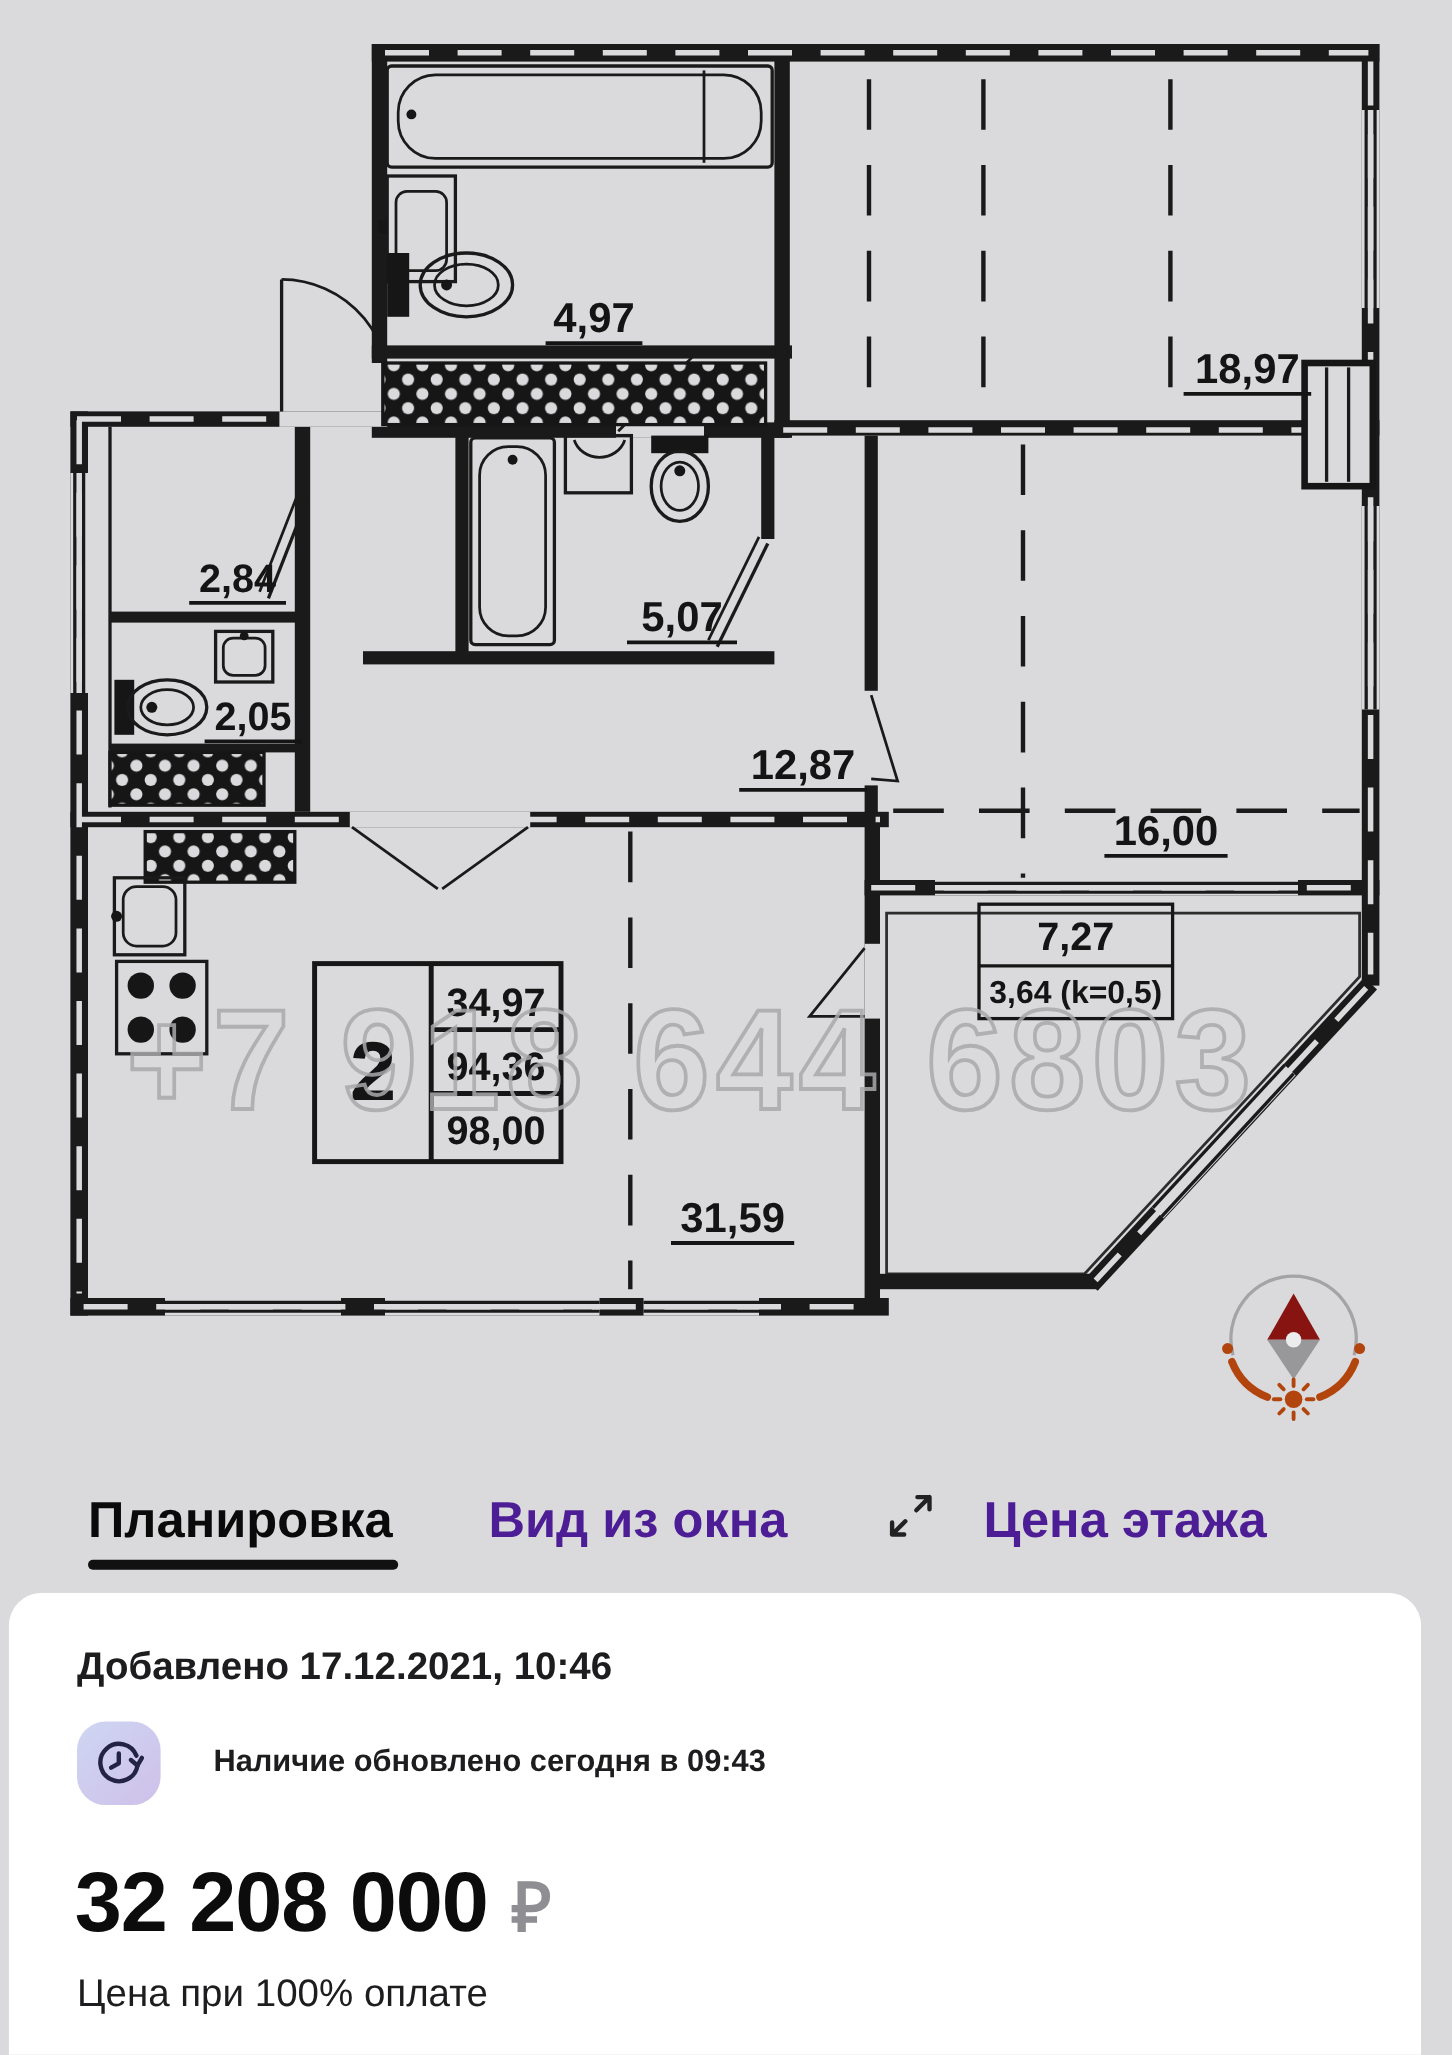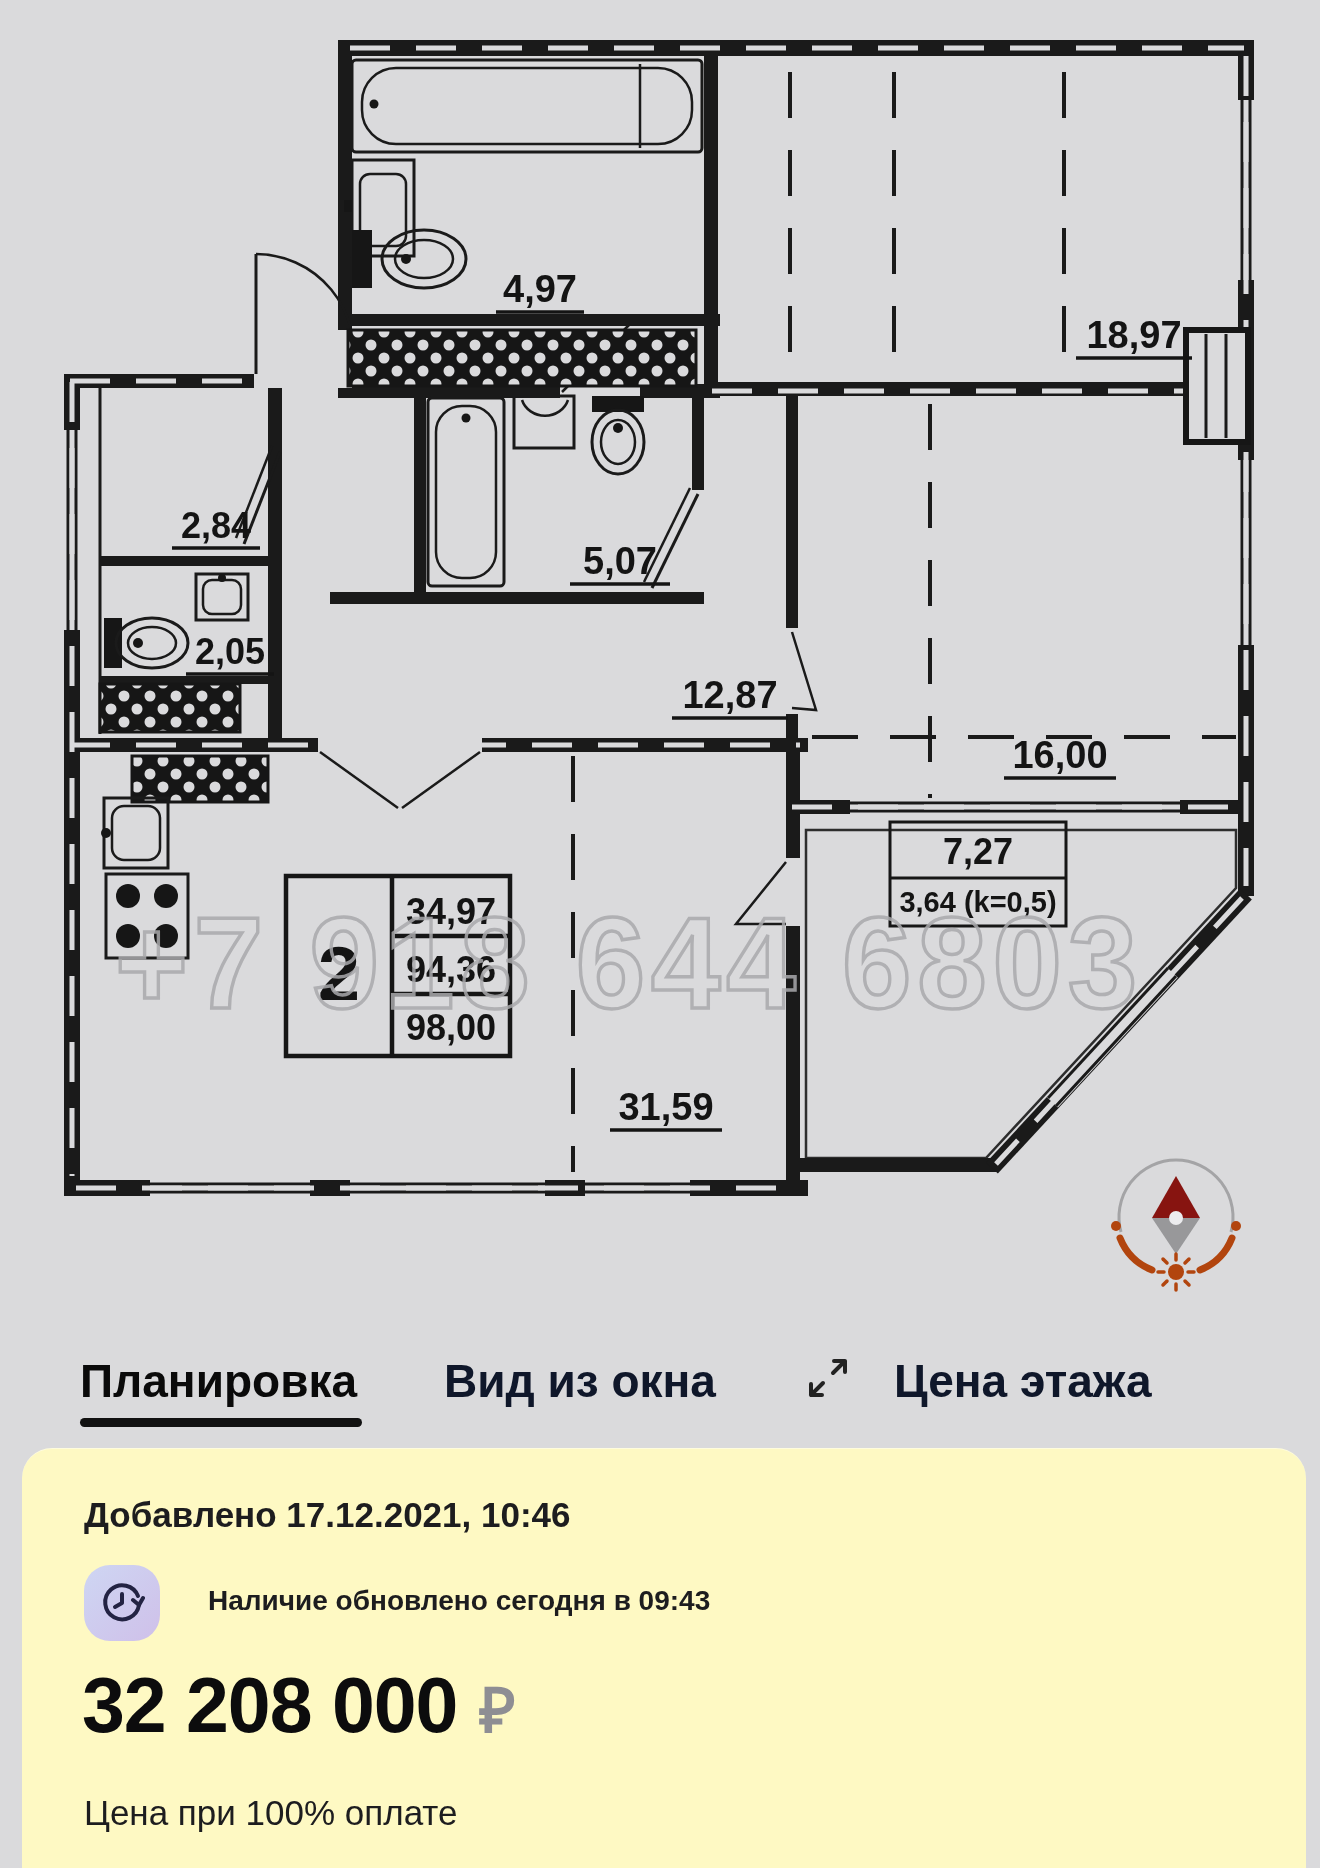--- a/index.html
+++ b/index.html
@@ -12,33 +12,33 @@
   .thin{stroke:#1a1a1a;stroke-width:3;fill:none;}
   .thin2{stroke:#1a1a1a;stroke-width:2.5;fill:none;}
   .gap{fill:#dadadc;stroke:none;}
   .wdash{stroke:#dadadc;stroke-width:5;stroke-dasharray:40 26;fill:none;}
   .axis{stroke:#1a1a1a;stroke-width:4;stroke-dasharray:46 32;fill:none;}
   .lbl{font-size:38px;}
   .lbl-s{font-size:36px;}
   .wm{font-size:130px;font-weight:bold;fill:none;stroke:#a9a9ac;stroke-width:3.5;opacity:.85;letter-spacing:6px;}
   
   .tabs{position:absolute;left:0;top:1340px;width:1216px;height:104px;}
-  .tab{position:absolute;top:14px;font-size:46px;font-weight:700;color:#0f172a;white-space:nowrap;cursor:pointer;}
+  .tab{position:absolute;top:14px;font-size:46px;font-weight:700;color:#4c1d95;white-space:nowrap;cursor:pointer;}
   .tab.active{color:#0a0a0a;}
   .tab-underline{position:absolute;left:80px;top:78px;width:282px;height:9px;border-radius:5px;background:#111;}
   .expand{position:absolute;left:800px;top:10px;width:56px;height:56px;cursor:pointer;}
   
-  .card{position:absolute;left:22px;top:1448px;width:1284px;height:420px;
-        background:#fef9c3;border-radius:30px 30px 0 0;border-top:1px solid rgba(255,255,255,.45);}
+  .card{position:absolute;left:8px;top:1448px;width:1284px;height:420px;
+        background:#ffffff;border-radius:30px 30px 0 0;border-top:1px solid rgba(255,255,255,.45);}
   .added{position:absolute;left:62px;top:46px;font-size:35px;font-weight:700;color:#1d1d1f;}
   .badge{position:absolute;left:62px;top:116px;width:76px;height:76px;border-radius:26px;
          background:linear-gradient(135deg,#ced6f3,#cfc0e9);display:flex;align-items:center;justify-content:center;}
   .avail{position:absolute;left:186px;top:136px;font-size:28px;font-weight:600;color:#1d1d1f;}
   .price-row{position:absolute;left:60px;top:212px;display:flex;align-items:baseline;}
-  .price{font-size:77px;font-weight:800;letter-spacing:-1px;color:#0c0c0d;}
+  .price{font-size:77px;font-weight:800;letter-spacing:-1px;color:#0c0c0d;margin-top:24px;}
   .ruble{font-size:62px;font-weight:700;color:#8e8e93;margin-left:22px;}
   .note{position:absolute;left:62px;top:344px;font-size:35px;font-weight:500;color:#1d1d1f;}
 </style>
 </head>
 <body>
 
 <svg id="plan" width="1320" height="1310" viewBox="0 0 1320 1310">
   <defs>
     <pattern id="dots" width="26" height="26" patternUnits="userSpaceOnUse">
       <rect width="26" height="26" fill="#161616"></rect>

